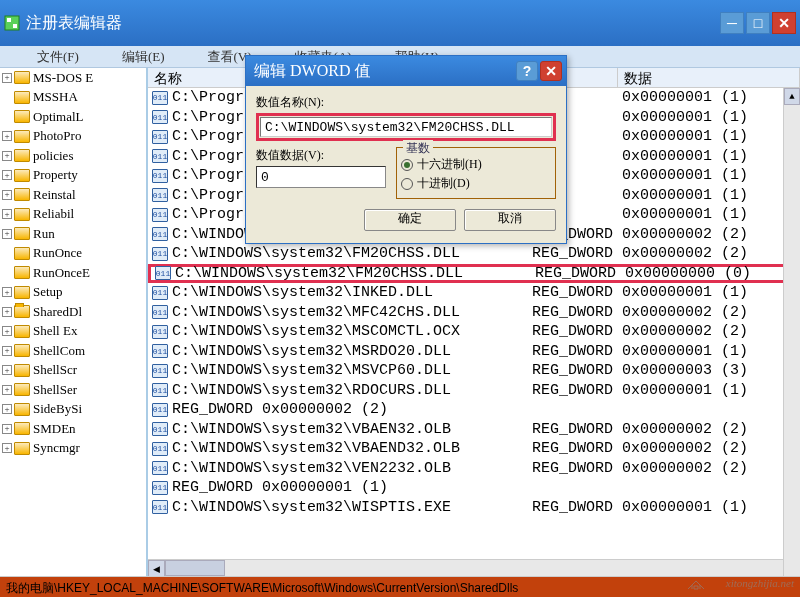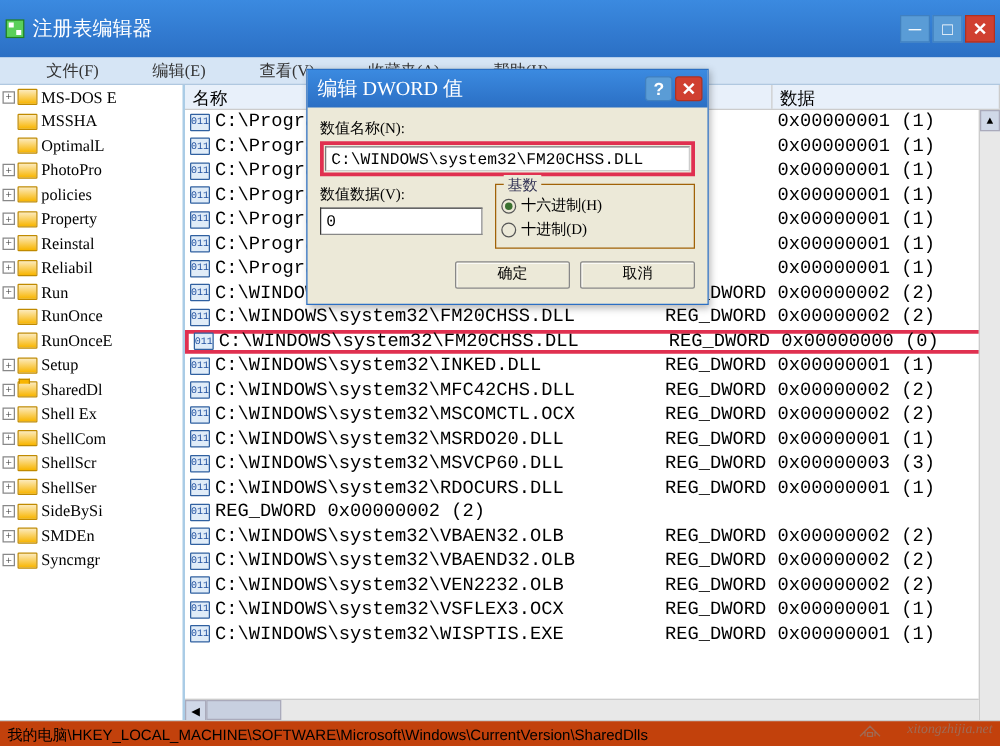--- a/index.html
+++ b/index.html
@@ -318,21 +318,20 @@
           <span class="cell-data">0x00000002 (2)</span>
         </div>
         <div class="list-row">
           <span class="row-icon">011</span>
           <span class="cell-name">C:\WINDOWS\system32\VEN2232.OLB</span>
           <span class="cell-type">REG_DWORD</span>
           <span class="cell-data">0x00000002 (2)</span>
         </div>
         <div class="list-row">
           <span class="row-icon">011</span>
-          <span class="cell-name">C:\WINDOWS\system32\VSFLEX3.OCX</span>
           <span class="cell-type">REG_DWORD</span>
           <span class="cell-data">0x00000001 (1)</span>
         </div>
         <div class="list-row">
           <span class="row-icon">011</span>
           <span class="cell-name">C:\WINDOWS\system32\WISPTIS.EXE</span>
           <span class="cell-type">REG_DWORD</span>
           <span class="cell-data">0x00000001 (1)</span>
         </div>
       </div>

